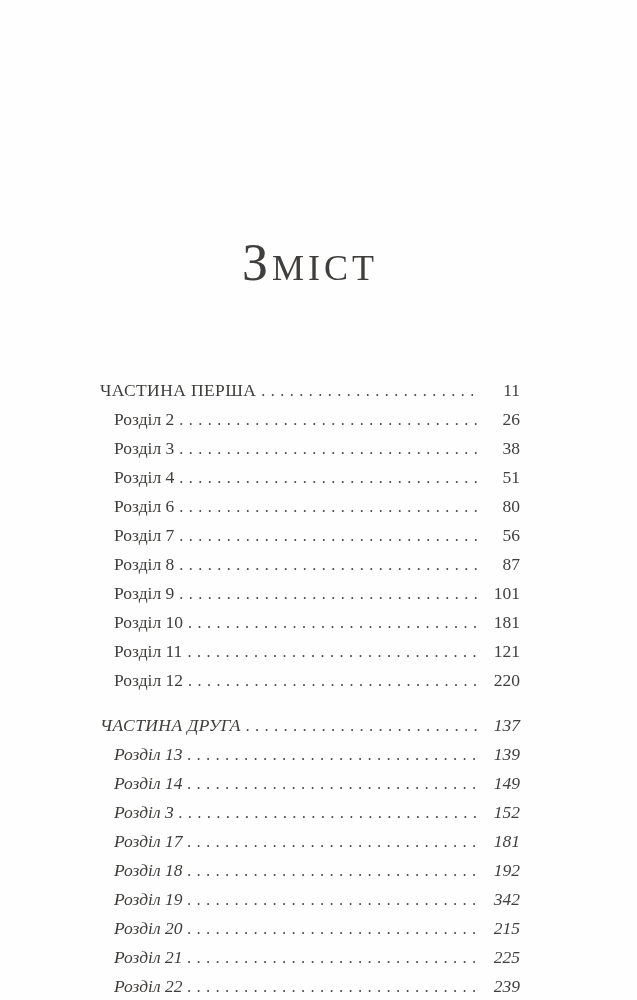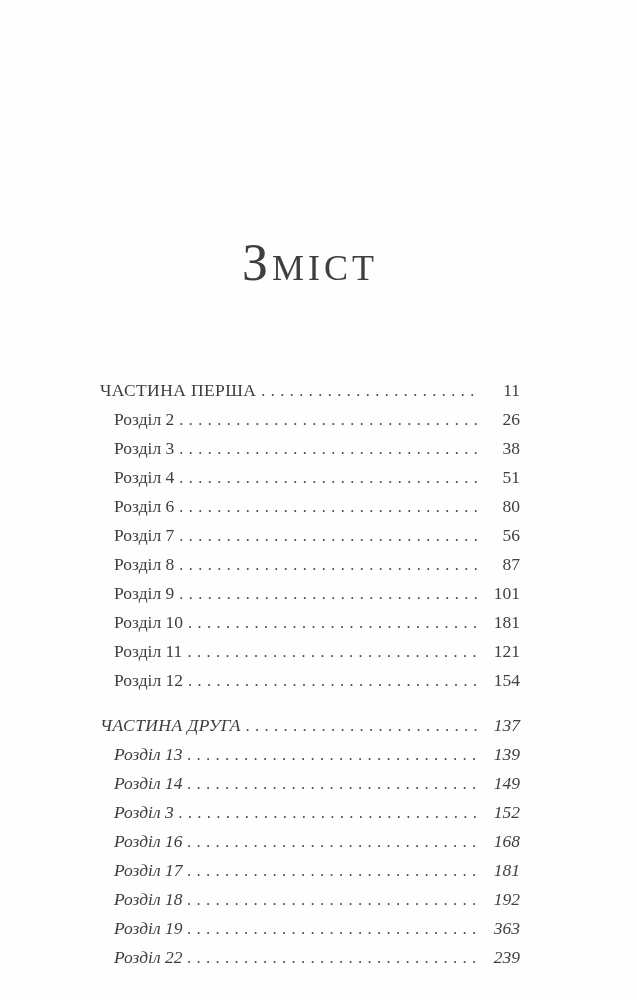--- a/index.html
+++ b/index.html
@@ -137,21 +137,21 @@
     <span class="pagenum">181</span>
   </div>
         <div class="row chapter">
     <span class="label">Розділ 11</span>
     <span class="leader"></span>
     <span class="pagenum">121</span>
   </div>
         <div class="row chapter">
     <span class="label">Розділ 12</span>
     <span class="leader"></span>
-    <span class="pagenum">154</span>
+    <span class="pagenum">220</span>
   </div>
       </div>
       <div class="section">
         <div class="row section-header">
     <span class="label">ЧАСТИНА ДРУГА</span>
     <span class="leader"></span>
     <span class="pagenum">137</span>
   </div>
         <div class="row chapter">
     <span class="label">Розділ 13</span>
@@ -162,38 +162,43 @@
     <span class="label">Розділ 14</span>
     <span class="leader"></span>
     <span class="pagenum">149</span>
   </div>
         <div class="row chapter">
     <span class="label">Розділ 3</span>
     <span class="leader"></span>
     <span class="pagenum">152</span>
   </div>
         <div class="row chapter">
-    <span class="label">Розділ 16</span>
-    <span class="leader"></span>
-    <span class="pagenum">168</span>
-  </div>
-        <div class="row chapter">
     <span class="label">Розділ 17</span>
     <span class="leader"></span>
     <span class="pagenum">181</span>
   </div>
         <div class="row chapter">
     <span class="label">Розділ 18</span>
     <span class="leader"></span>
     <span class="pagenum">192</span>
   </div>
         <div class="row chapter">
     <span class="label">Розділ 19</span>
     <span class="leader"></span>
-    <span class="pagenum">363</span>
+    <span class="pagenum">342</span>
+  </div>
+        <div class="row chapter">
+    <span class="label">Розділ 20</span>
+    <span class="leader"></span>
+    <span class="pagenum">215</span>
+  </div>
+        <div class="row chapter">
+    <span class="label">Розділ 21</span>
+    <span class="leader"></span>
+    <span class="pagenum">225</span>
   </div>
         <div class="row chapter">
     <span class="label">Розділ 22</span>
     <span class="leader"></span>
     <span class="pagenum">239</span>
   </div>
       </div>
     </div>
 
 </div>

